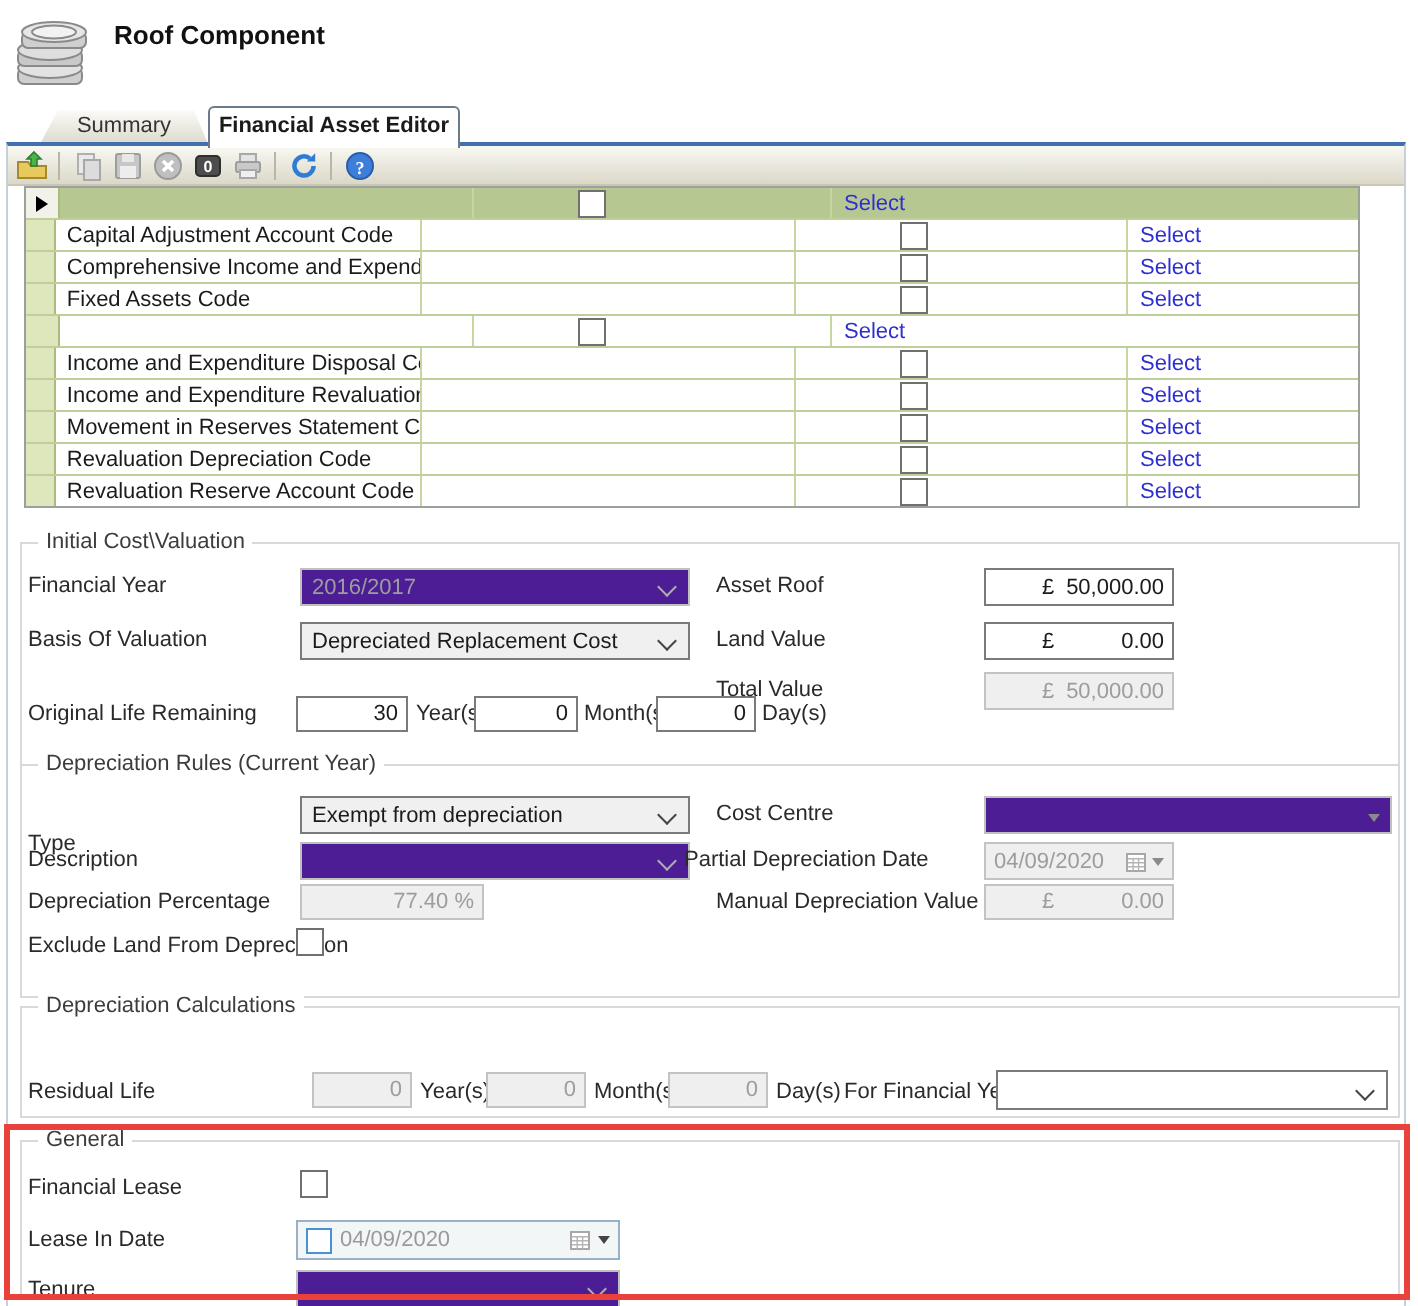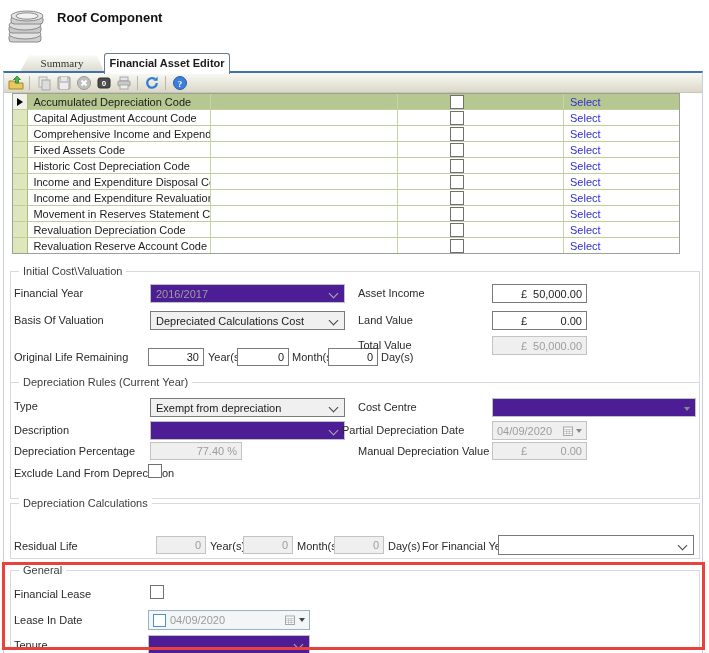--- a/index.html
+++ b/index.html
@@ -5,21 +5,21 @@
   html,body{margin:0;padding:0}
   body{width:709px;height:653px;position:relative;background:#fff;
        font-family:"Liberation Sans",sans-serif;font-size:11px;color:#1b1b1b;overflow:hidden}
   .abs{position:absolute}
 
   
   .page-title{font-size:13px;font-weight:bold;color:#111}
 
   
   .tab-inactive{background:linear-gradient(#fbfbf7,#dcdacd);color:#333;text-align:center;line-height:17px;
-       clip-path:polygon(9px 0,calc(100% - 7px) 0,100% 100%,0 100%);box-shadow:inset 0 -1px #b8b6a8;font-family:Liberation Serif, serif;}
+       clip-path:polygon(9px 0,calc(100% - 7px) 0,100% 100%,0 100%);box-shadow:inset 0 -1px #b8b6a8;}
   .tab-active{background:#fff;border:1px solid #6b7b8c;border-bottom:none;border-radius:3px 3px 0 0;
        font-weight:bold;text-align:center;line-height:19px;z-index:5;}
 
   
   .panel{border:1px solid #c7cfd8;border-top:2px solid #4070ad;border-bottom:none;background:#fff}
   .toolbar{display:flex;align-items:center;gap:3px;height:19px;padding-left:3px;
        background:linear-gradient(#f9f9f4,#dbd8c8);border-bottom:1px solid #c9c6b6}
   .tbtn{width:17px;height:17px;display:flex;align-items:center;justify-content:center}
   .tsep{width:1px;height:14px;background:#b9b6a6;margin:0 2px}
 
@@ -143,21 +143,20 @@
       </span>
   </div>
 </div>
 
 <div class="abs grid" style="left:12px;top:93px;width:666px">
 
   <div class="grow sel">
     <div class="gind">
         <span class="ptr"></span>
       </div>
-    <div class="gcell glabel">Accumulated Depreciation Code</div>
     <div class="gcell gval"></div>
     <div class="gcell gchk">
         <span class="cb"></span>
       </div>
     <div class="gcell gsel">
         <a class="sel-link">Select</a>
       </div>
   </div>
 
   <div class="grow">
@@ -191,21 +190,20 @@
     <div class="gcell gchk">
         <span class="cb"></span>
       </div>
     <div class="gcell gsel">
         <a class="sel-link">Select</a>
       </div>
   </div>
 
   <div class="grow">
     <div class="gind"></div>
-    <div class="gcell glabel">Historic Cost Depreciation Code</div>
     <div class="gcell gval"></div>
     <div class="gcell gchk">
         <span class="cb"></span>
       </div>
     <div class="gcell gsel">
         <a class="sel-link">Select</a>
       </div>
   </div>
 
   <div class="grow">
@@ -272,51 +270,51 @@
 <div class="abs gbox" style="left:10px;top:271px;width:688px;height:110px">
   <span class="legend">Initial Cost\Valuation</span>
 </div>
 <div class="abs lbl" style="left:14px;top:287px">Financial Year</div>
 <div class="combo dis" style="left:150px;top:284px;width:195px;height:19px">
   <span>2016/2017</span>
   <span class="chev"></span>
 </div>
 <div class="abs lbl" style="left:14px;top:314px">Basis Of Valuation</div>
 <div class="combo" style="left:150px;top:311px;width:195px;height:19px">
-  <span>Depreciated Calculations Cost</span>
+  <span>Depreciated Replacement Cost</span>
   <span class="chev"></span>
 </div>
 <div class="abs lbl" style="left:14px;top:351px">Original Life Remaining</div>
 <div class="field num" style="left:148px;top:348px;width:56px;height:18px">30</div>
 <div class="abs lbl" style="left:208px;top:351px">Year(s)</div>
 <div class="field num" style="left:237px;top:348px;width:52px;height:18px">0</div>
 <div class="abs lbl" style="left:292px;top:351px">Month(s)</div>
 <div class="field num" style="left:328px;top:348px;width:50px;height:18px">0</div>
 <div class="abs lbl" style="left:381px;top:351px">Day(s)</div>
 
-<div class="abs lbl" style="left:358px;top:287px">Asset Income</div>
+<div class="abs lbl" style="left:358px;top:287px">Asset Roof</div>
 <div class="field" style="left:492px;top:284px;width:95px;height:19px">
   <span class="cur">£</span>
   <span class="amt">50,000.00</span>
 </div>
 <div class="abs lbl" style="left:358px;top:314px">Land Value</div>
 <div class="field" style="left:492px;top:311px;width:95px;height:19px">
   <span class="cur">£</span>
   <span class="amt">0.00</span>
 </div>
 <div class="abs lbl" style="left:358px;top:339px">Total Value</div>
 <div class="field dis" style="left:492px;top:336px;width:95px;height:19px">
   <span class="cur">£</span>
   <span class="amt">50,000.00</span>
 </div>
 
 <div class="abs gbox" style="left:10px;top:382px;width:688px;height:115px">
   <span class="legend">Depreciation Rules (Current Year)</span>
 </div>
-<div class="abs lbl" style="left:14px;top:400px">Type</div>
+<div class="abs lbl" style="left:14px;top:416px">Type</div>
 <div class="combo" style="left:150px;top:398px;width:195px;height:19px">
   <span>Exempt from depreciation</span>
   <span class="chev"></span>
 </div>
 <div class="abs lbl" style="left:14px;top:424px">Description</div>
 <div class="combo dis" style="left:150px;top:421px;width:195px;height:19px">
   <span class="chev"></span>
 </div>
 <div class="abs lbl" style="left:14px;top:445px">Depreciation Percentage</div>
 <div class="field dis num" style="left:150px;top:442px;width:92px;height:18px">77.40 %</div>

